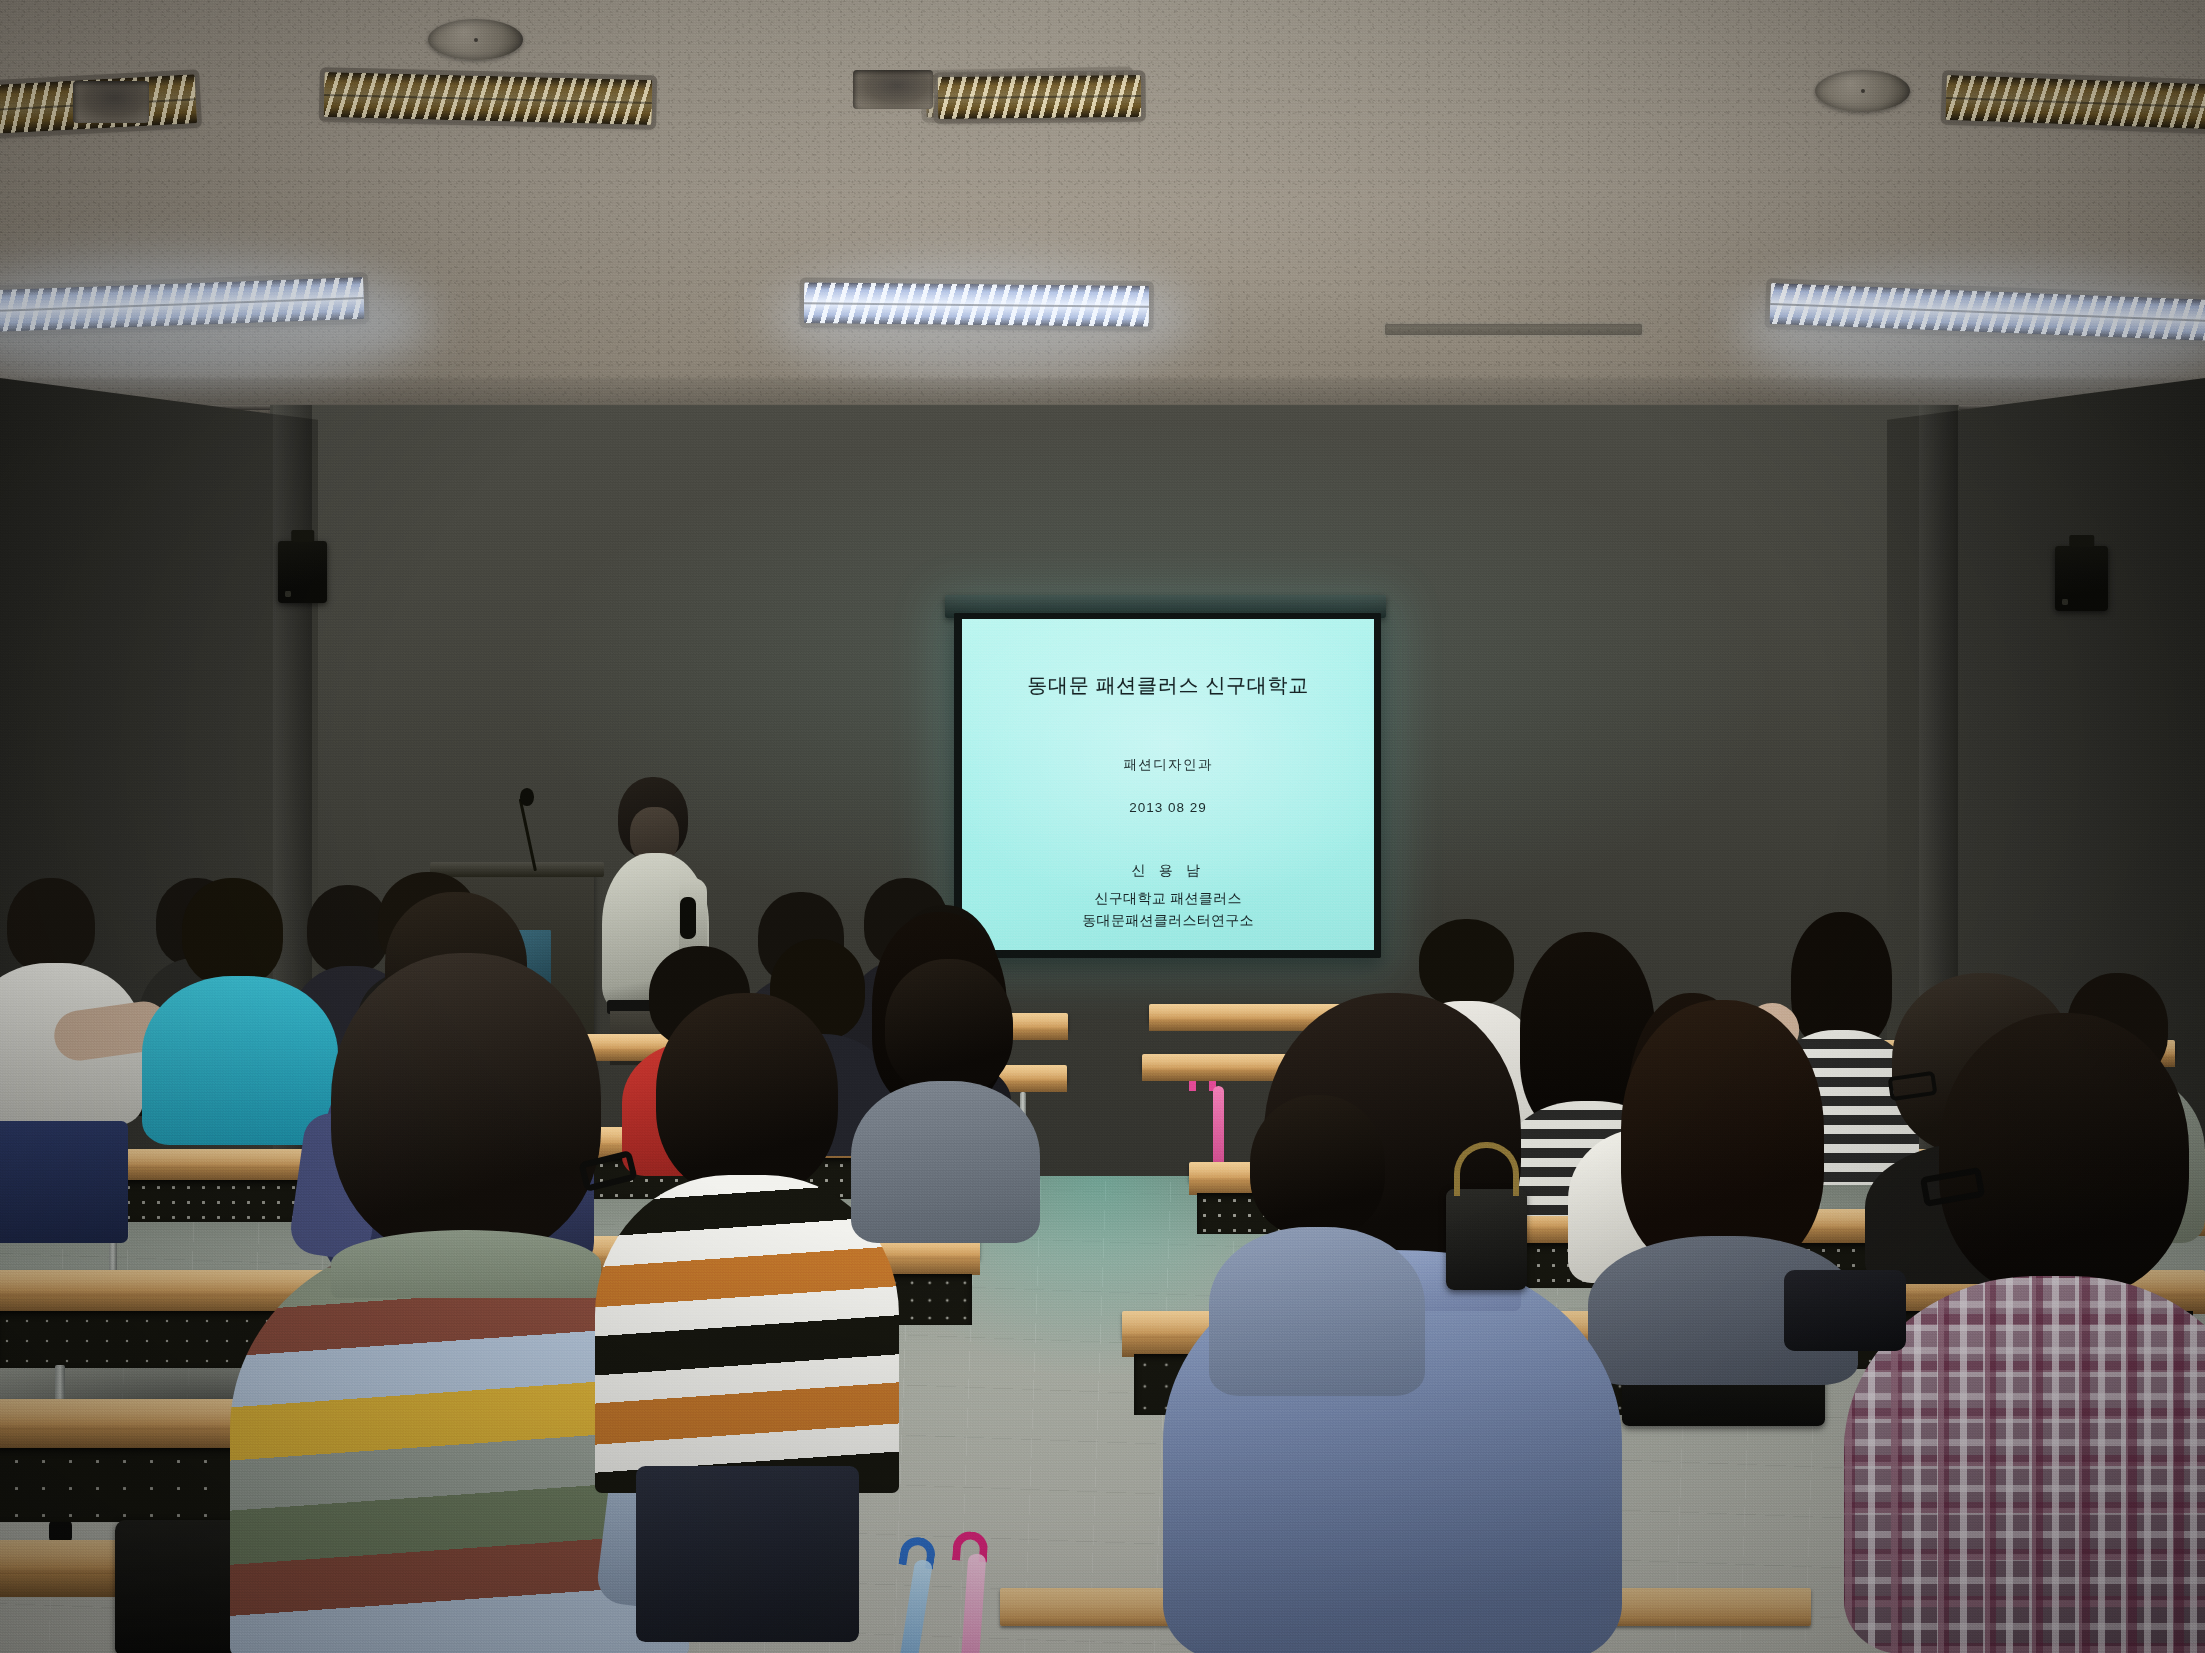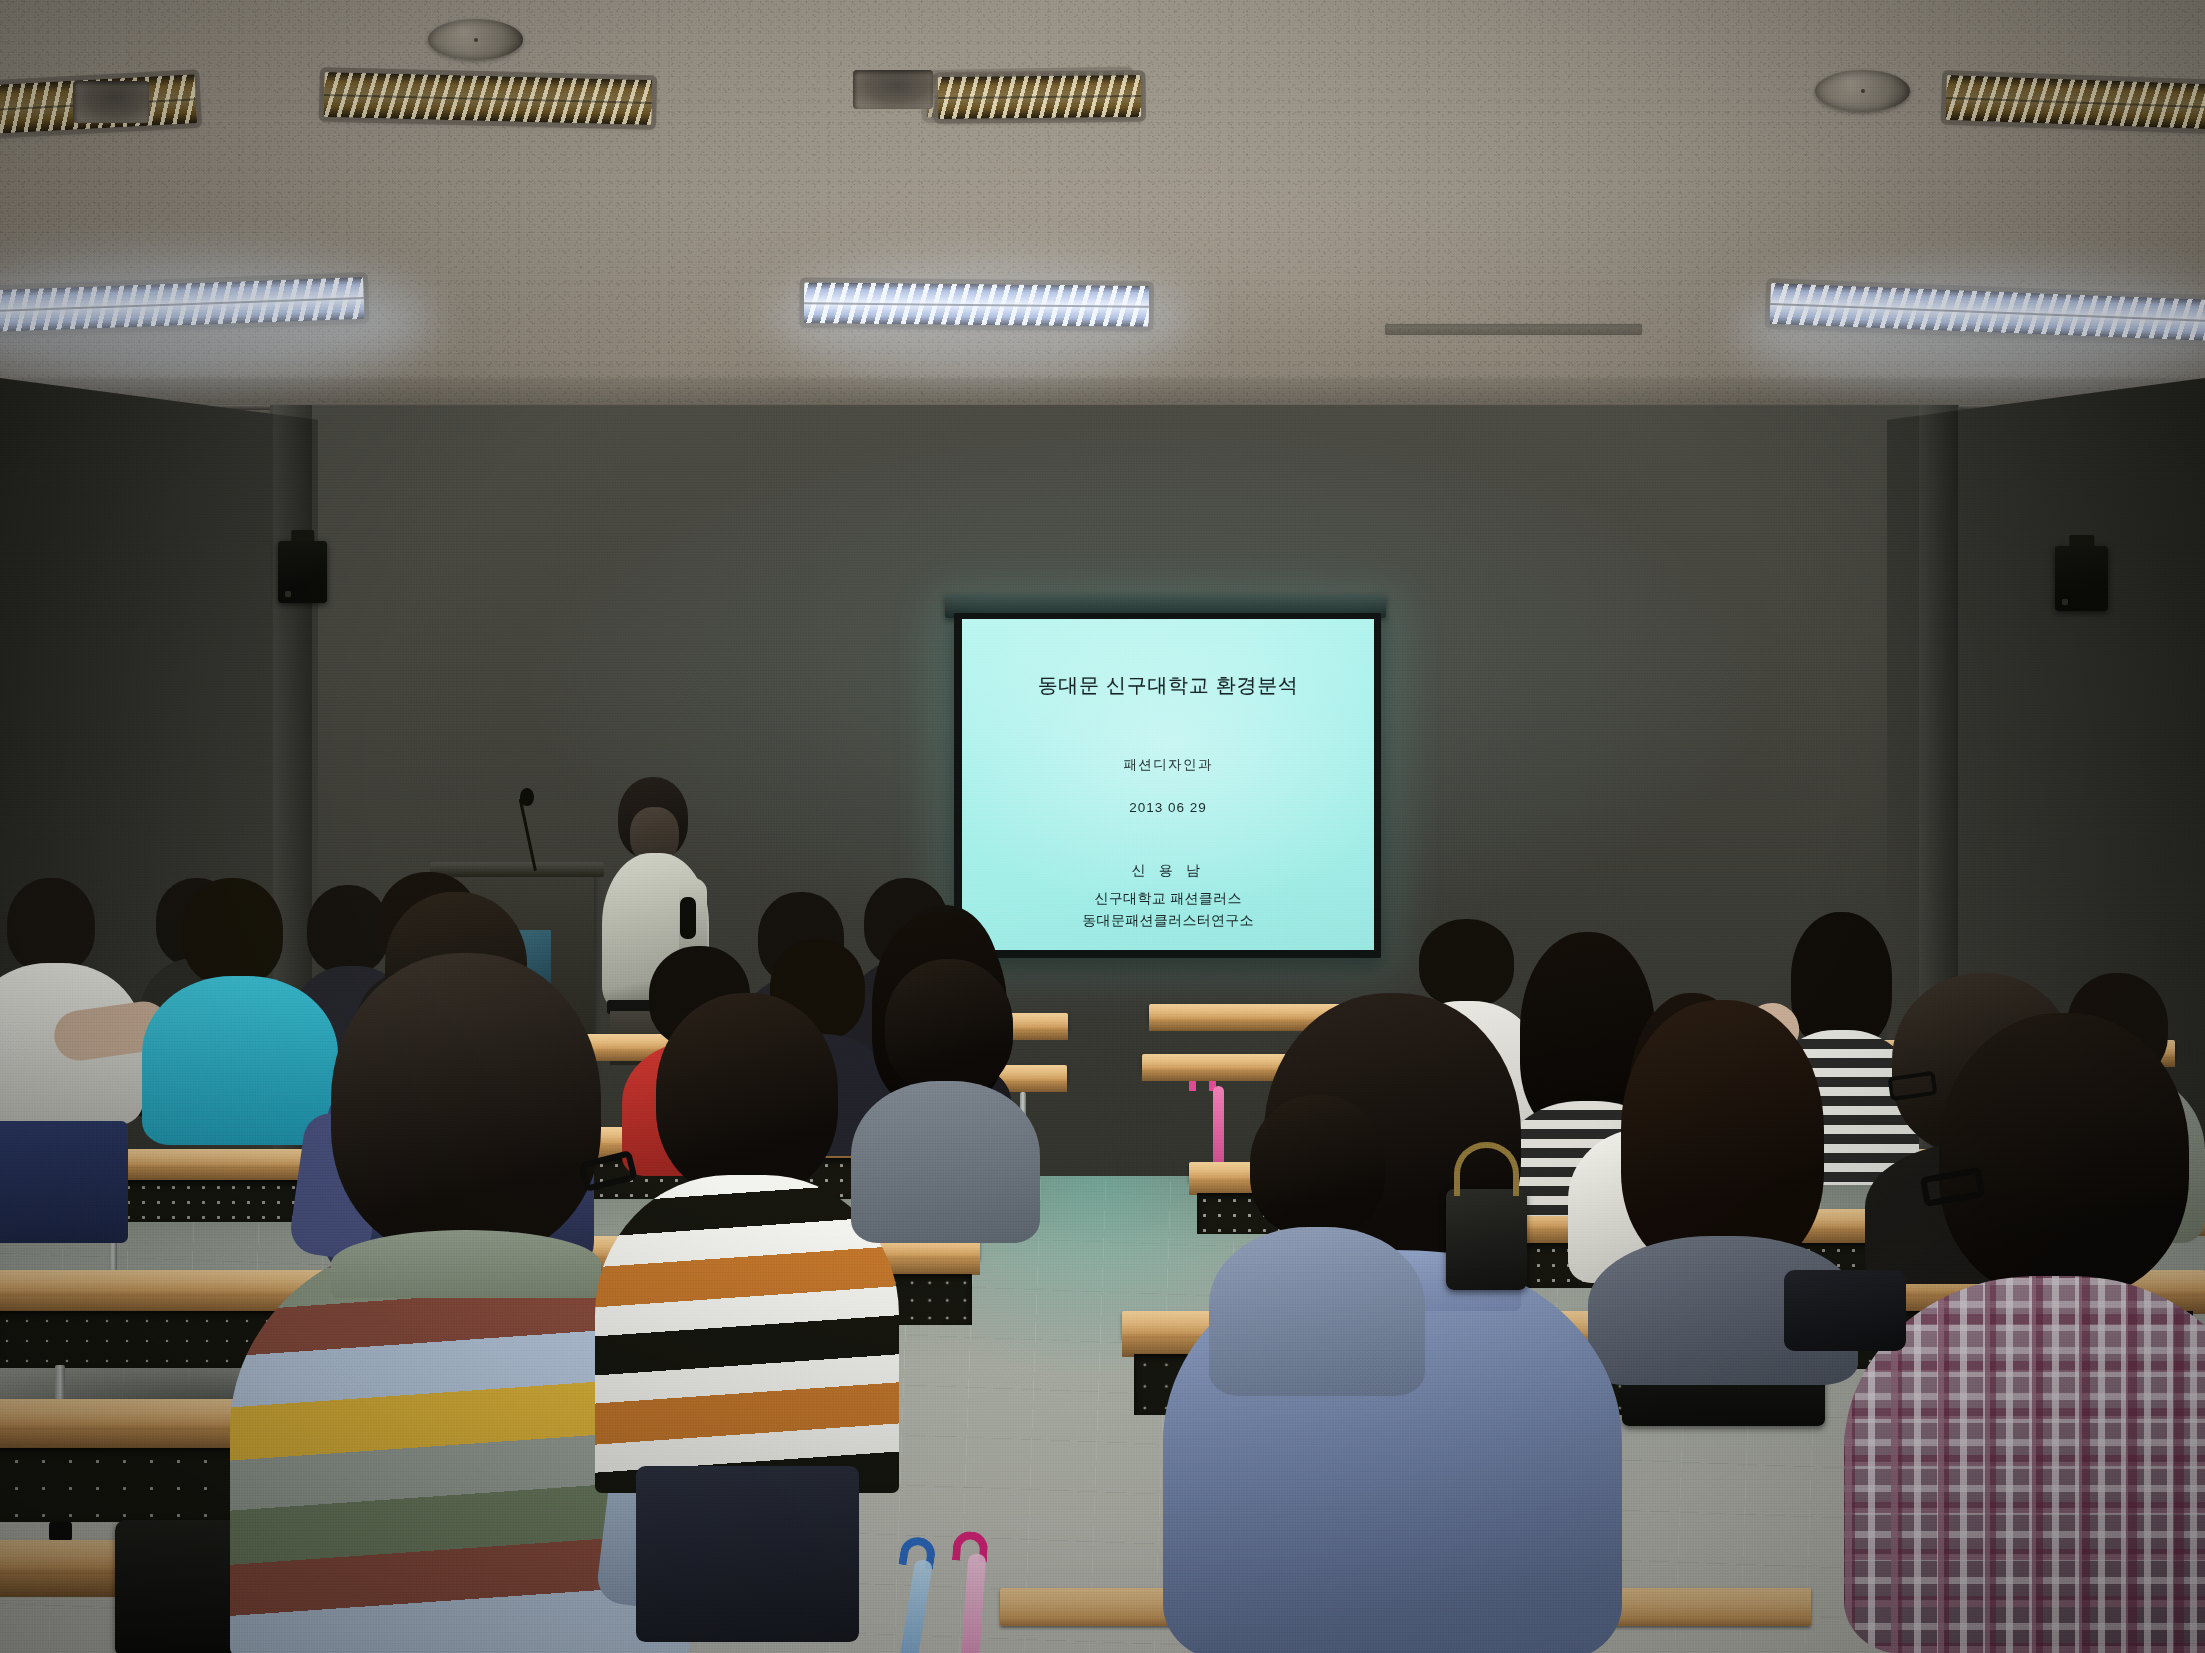--- a/index.html
+++ b/index.html
@@ -340,23 +340,23 @@
   <div class="pillar" style="left:1919px;"></div>
   <div class="wall-shadow"></div>
 
   <div class="spk" style="left:278px;top:541px;width:49px;height:62px;"></div>
   <div class="spk" style="left:2055px;top:546px;width:53px;height:65px;"></div>
 
   <div class="screen-case"></div>
   <div class="screen-frame">
     <div class="screen">
       <div class="slide">
-        <div class="slide-title">동대문 신구대학교 환경분석</div>
+        <div class="slide-title">동대문 패션클러스 신구대학교</div>
         <div class="slide-org">패션디자인과</div>
-        <div class="slide-date">2013 06 29</div>
+        <div class="slide-date">2013 08 29</div>
         <div class="slide-author">신 용 남</div>
         <div class="slide-aff1">신구대학교 패션클러스</div>
         <div class="slide-aff2">동대문패션클러스터연구소</div>
       </div>
     </div>
   </div>
 
   <div class="podium" style="left:439px;top:872px;width:155px;height:223px;">
     <div class="sc"></div>
   </div>

